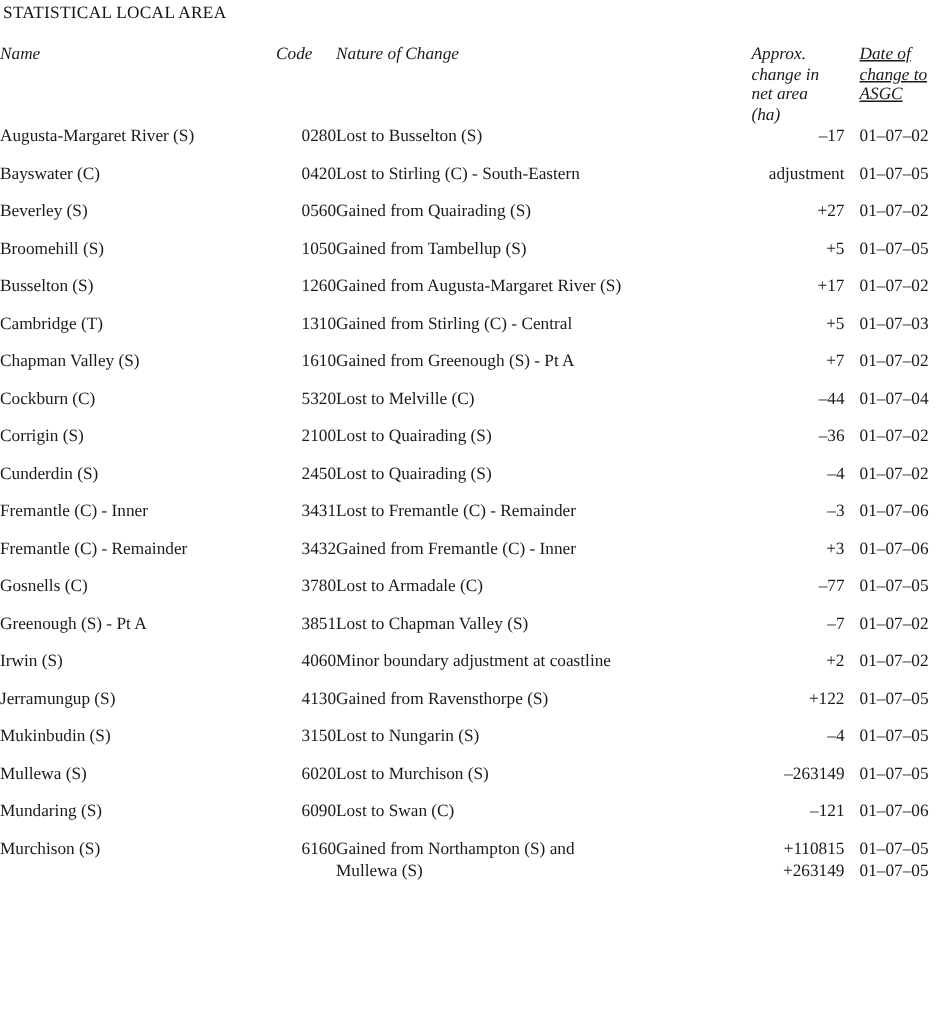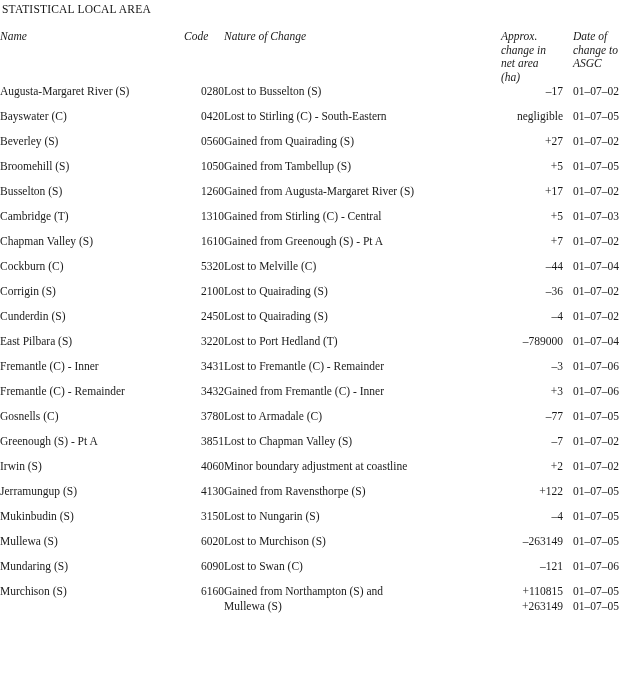--- a/index.html
+++ b/index.html
@@ -61,21 +61,21 @@
     font-style: italic;
     font-size: 11.5px;
     line-height: 13.5px;
     color: #1a1a1a;
     padding-bottom: 6px;
   }
   .h-name   { padding-left: 2px; }
   .h-code   { text-align: right; padding-right: 12px; }
   .h-nature { padding-left: 0px; }
   .h-area   { padding-left: 2px; }
-  .h-date   { padding-left: 2px; }
+  .h-date   { padding-left: 2px; text-decoration: underline; }
   .h-stack span { display: block; white-space: nowrap; }
 
   
   tbody tr td {
     font-size: 11.5px;
     line-height: 15px;
     height: 25px;
   }
   tbody tr.r-tall td { height: 40px; margin-left: 40px; }
 
@@ -159,21 +159,21 @@
           </td>
         </tr>
         <tr>
           <td class="d-name">Bayswater (C)</td>
           <td class="d-code">0420</td>
           <td class="d-nature">
             <span class="ln">Lost to Stirling (C) - South-Eastern</span>
           </td>
           <td class="d-area">
             <span class="ln">
-              <span class="area-inner">negligible</span>
+              <span class="area-inner">adjustment</span>
             </span>
           </td>
           <td class="d-date">
             <span class="ln">01–07–05</span>
           </td>
         </tr>
         <tr>
           <td class="d-name">Beverley (S)</td>
           <td class="d-code">0560</td>
           <td class="d-nature">
@@ -284,35 +284,20 @@
           <td class="d-nature">
             <span class="ln">Lost to Quairading (S)</span>
           </td>
           <td class="d-area">
             <span class="ln">
               <span class="area-inner">–4</span>
             </span>
           </td>
           <td class="d-date">
             <span class="ln">01–07–02</span>
-          </td>
-        </tr>
-        <tr>
-          <td class="d-name">East Pilbara (S)</td>
-          <td class="d-code">3220</td>
-          <td class="d-nature">
-            <span class="ln">Lost to Port Hedland (T)</span>
-          </td>
-          <td class="d-area">
-            <span class="ln">
-              <span class="area-inner">–789000</span>
-            </span>
-          </td>
-          <td class="d-date">
-            <span class="ln">01–07–04</span>
           </td>
         </tr>
         <tr>
           <td class="d-name">Fremantle (C) - Inner</td>
           <td class="d-code">3431</td>
           <td class="d-nature">
             <span class="ln">Lost to Fremantle (C) - Remainder</span>
           </td>
           <td class="d-area">
             <span class="ln">

